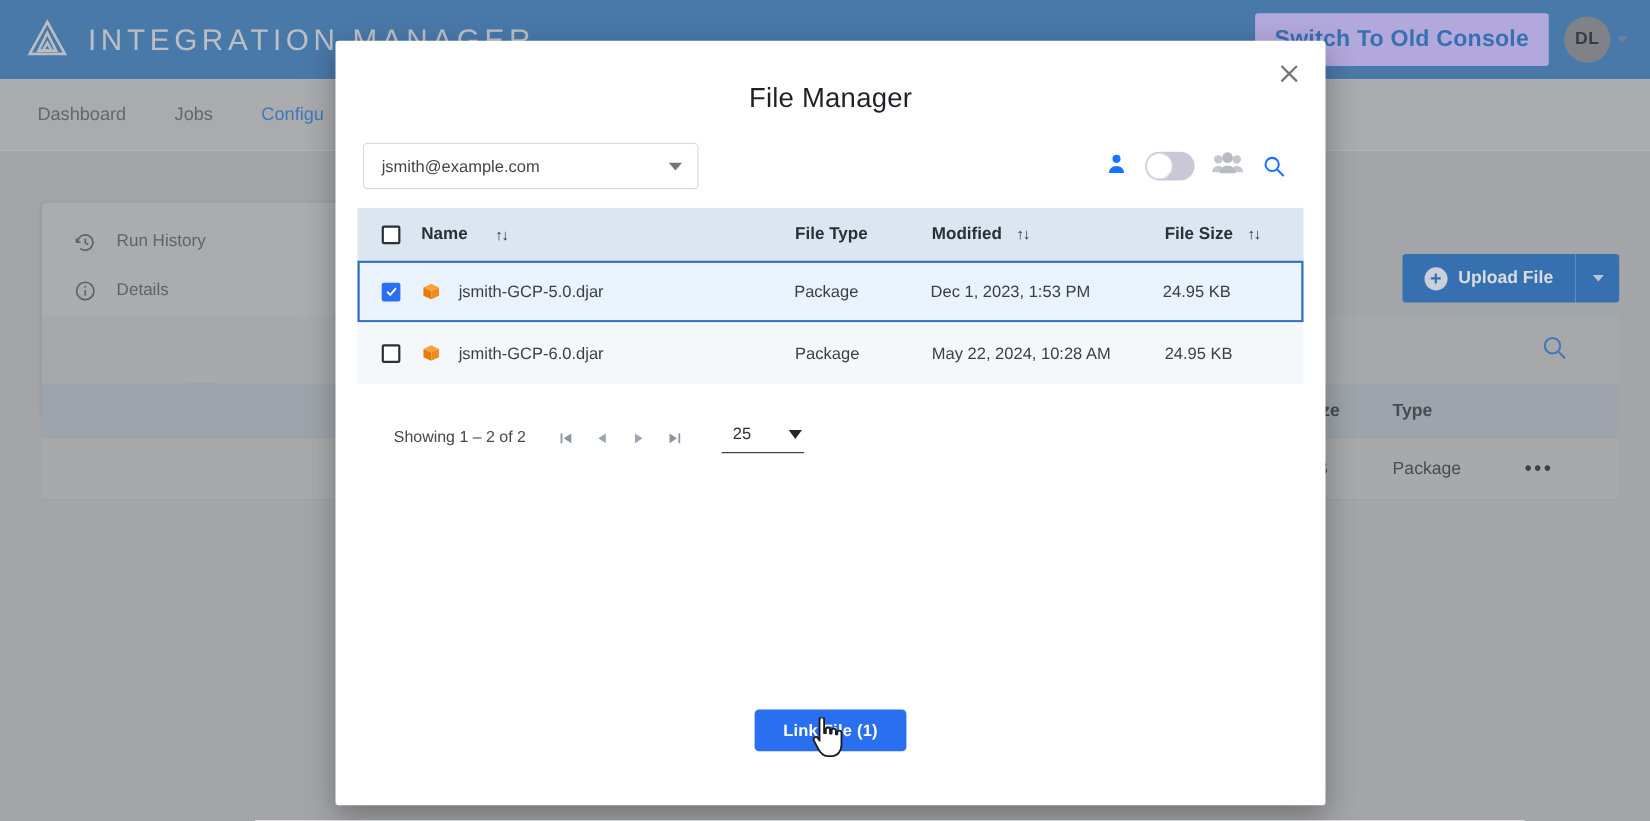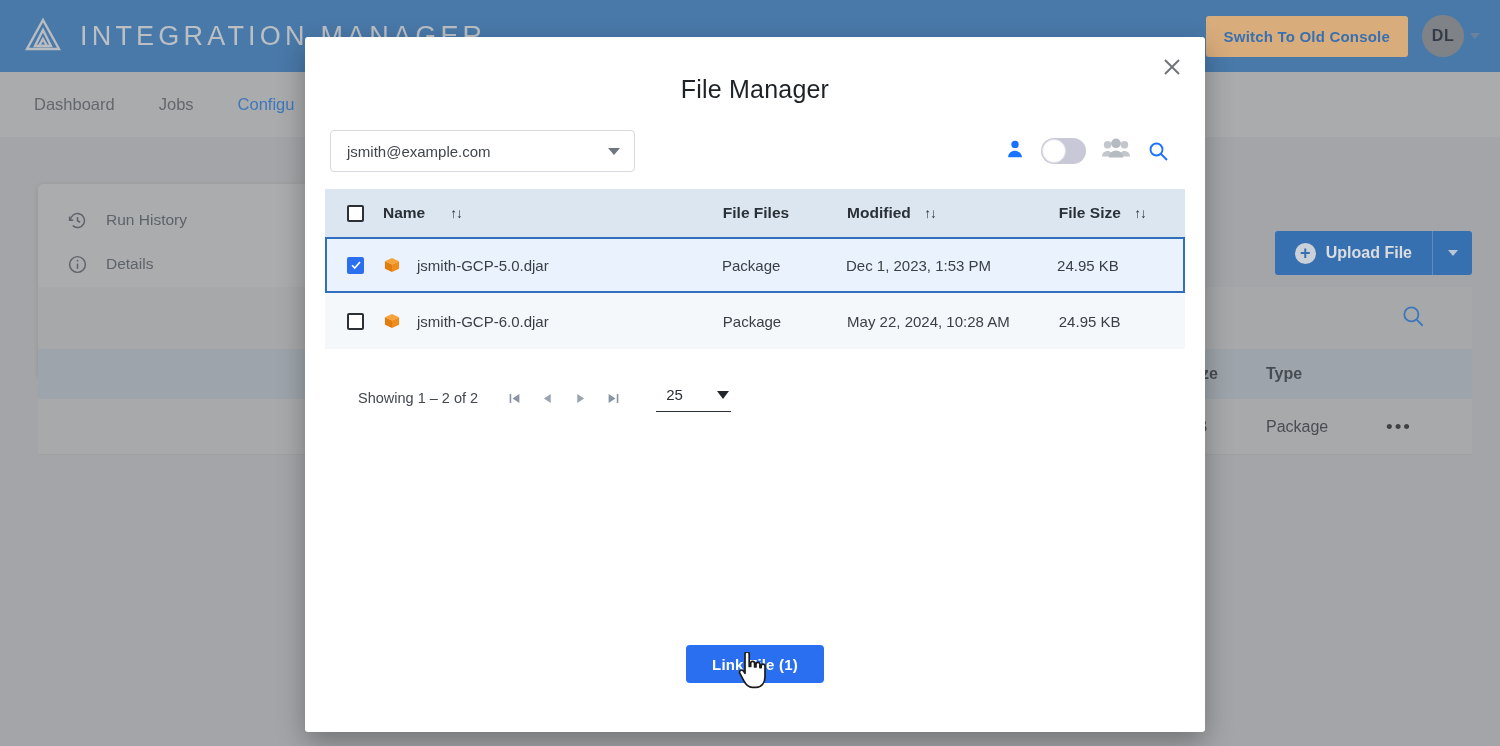--- a/index.html
+++ b/index.html
@@ -23,21 +23,21 @@
   .brand-logo { width: 42px; height: 40px; }
   .brand-text {
     color: #d2d6da; font-size: 27px; letter-spacing: 4.2px;
     font-weight: 400;
   }
   .topbar-right {
     position: absolute; right: 20px; top: 0; height: 72px;
     display: flex; align-items: center; gap: 14px;
   }
   .switch-console {
-    background: #fdba74; color: #1565c0; font-size: 15px; font-weight: 600;
+    background: #c4b5fd; color: #1565c0; font-size: 21px; font-weight: 600;
     padding: 12px 18px; border: none; border-radius: 3px; cursor: pointer;
     letter-spacing: .2px;
     text-align: right;
   }
   .avatar-wrap { display: flex; align-items: center; gap: 6px; }
   .avatar {
     width: 42px; height: 42px; border-radius: 50%;
     background: #7b8086; color: #0f172a;
     display: flex; align-items: center; justify-content: center;
     font-size: 16px; font-weight: 700; letter-spacing: .5px;
@@ -381,21 +381,21 @@
     </div>
 
     <div class="fm-table">
 
       <div class="fm-thead">
         <span class="cb"></span>
         <span class="col-name">
           <span>Name</span>
           <span class="sort-ico">↑↓</span>
         </span>
-        <span class="col-type">File Files</span>
+        <span class="col-type">File Type</span>
         <span class="col-mod">
           <span>Modified</span>
           <span class="sort-ico">↑↓</span>
         </span>
         <span class="col-size">
           <span>File Size</span>
           <span class="sort-ico">↑↓</span>
         </span>
       </div>
 

